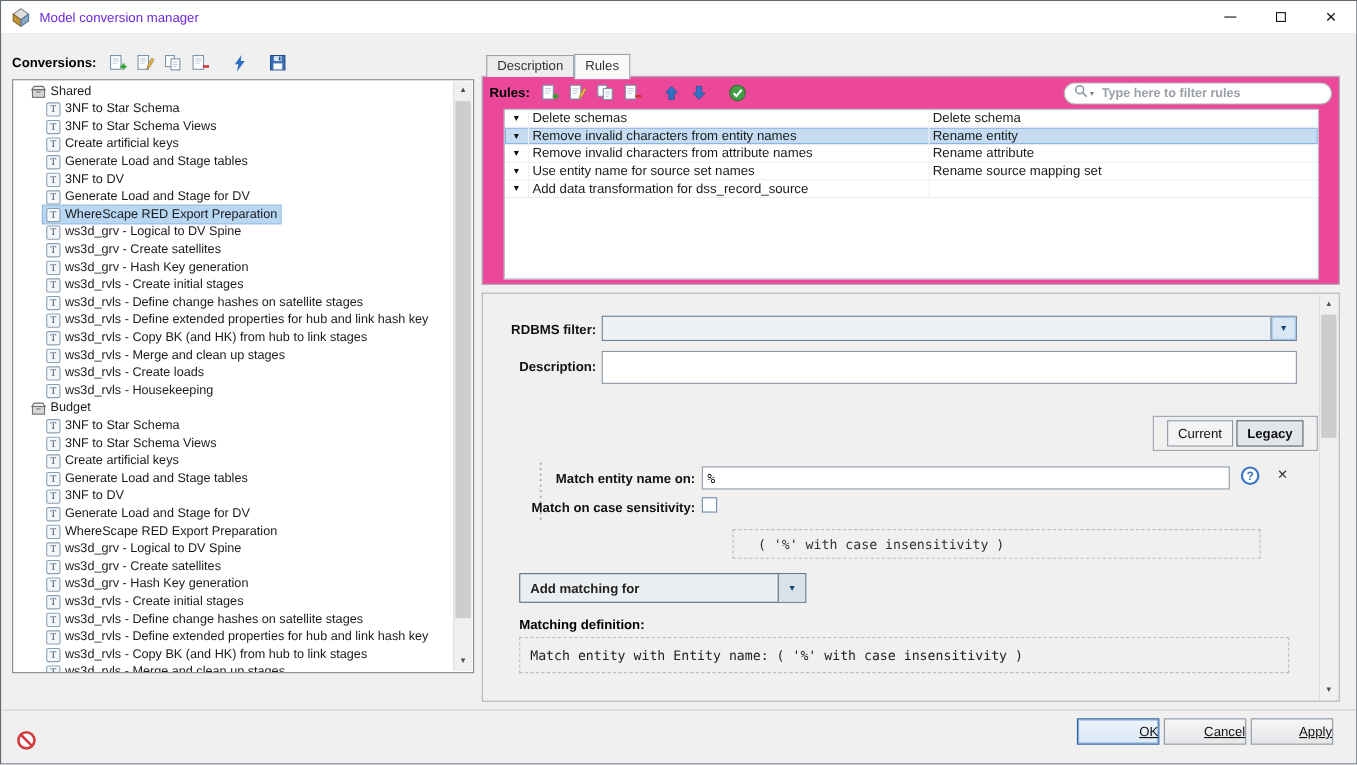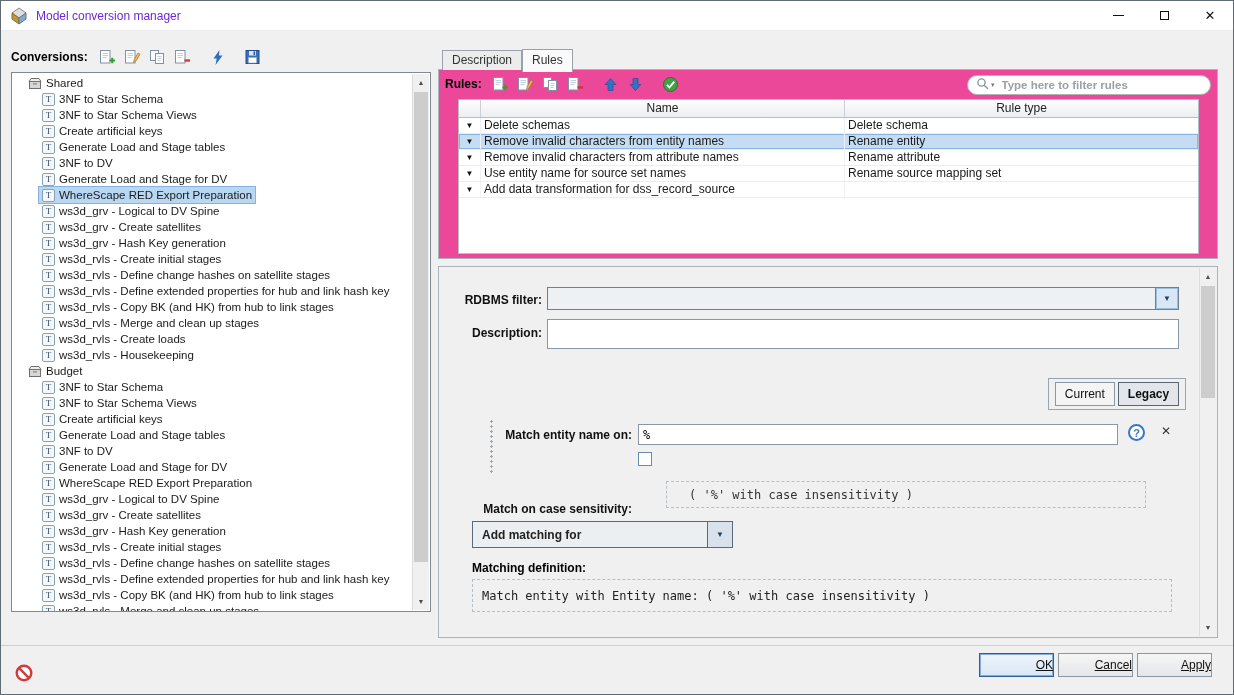--- a/index.html
+++ b/index.html
@@ -66,30 +66,30 @@
   .c1{width:364px;padding-left:3px;border-right:1px solid #eef2f6;}
   .c2{flex:1;padding-left:3px;}
   .row-menu{font-size:8px;color:#111;line-height:1;}
 
   
   .details{position:absolute;left:437px;top:265px;width:780px;height:372px;border:1px solid #aab4be;background:#f0f0f0;box-sizing:border-box;}
   .lbl{position:absolute;font-size:12px;font-weight:bold;color:#111;text-align:right;}
   .lbl-rdbms{left:0;top:26px;width:103px;}
   .lbl-desc{left:0;top:59px;width:103px;}
   .lbl-match{left:0;top:161px;width:193px;}
-  .lbl-case{left:0;top:187px;width:193px;margin-top:48px;}
+  .lbl-case{left:0;top:187px;width:193px;}
   .lbl-matching{position:absolute;left:33px;top:294px;font-size:12px;font-weight:bold;}
 
   .combo{display:flex;align-items:center;box-sizing:border-box;}
   .combo-rdbms{position:absolute;left:108px;top:20px;width:632px;height:23px;border:1px solid #6b8098;background:#eef1f3;}
   .combo-text{flex:1;font-size:12px;color:#222;padding-left:5px;overflow:hidden;white-space:nowrap;}
   .combo-btn{width:22px;align-self:stretch;background:#d9e7f5;border-left:1px solid #6b8098;display:flex;align-items:center;justify-content:center;font-size:8px;color:#17436b;box-shadow:inset 0 0 0 1px #9cc0e2;}
   .desc-field{position:absolute;left:108px;top:52px;width:632px;height:30px;background:#fff;border:1px solid #8a98a6;box-sizing:border-box;font-size:12px;padding:0 5px;outline:none;}
 
-  .mode-box{position:absolute;left:609px;top:111px;width:138px;height:32px;border:1px solid #9aa4ae;background:#f0f0f0;display:flex;align-items:center;justify-content:center;gap:3px;box-sizing:border-box;}
+  .mode-box{position:absolute;left:609px;top:111px;width:150px;height:32px;border:1px solid #9aa4ae;background:#f0f0f0;display:flex;align-items:center;justify-content:center;gap:3px;box-sizing:border-box;}
   .btn-mode{height:24px;font-size:12px;color:#111;padding:0 9px;border:1px solid #8a98a6;background:#f4f4f4;display:flex;align-items:center;box-sizing:border-box;}
   .btn-mode.pressed{background:#e2e6ea;border-color:#59646f;font-weight:bold;}
 
   .grip{position:absolute;left:50px;top:152px;width:6px;height:54px;background-image:radial-gradient(#9aa6b2 1px,transparent 1.3px);background-size:5px 5px;}
   .match-input{position:absolute;left:199px;top:157px;width:480px;height:21px;border:1px solid #8a98a6;font-family:"DejaVu Sans Mono",monospace;font-size:12px;padding:0 4px;box-sizing:border-box;background:#fff;outline:none;}
   .help{position:absolute;left:689px;top:157px;width:17px;height:17px;border:2px solid #3b76c4;border-radius:50%;color:#3b76c4;font-size:11px;font-weight:bold;display:flex;align-items:center;justify-content:center;box-sizing:border-box;background:#fff;}
   .remove-x{position:absolute;left:722px;top:157px;font-size:12px;color:#333;}
   .checkbox{position:absolute;left:199px;top:185px;width:14px;height:14px;border:1px solid #6b8bae;background:#fdfeff;box-sizing:border-box;}
   .preview-box{position:absolute;left:199px;top:214px;width:480px;height:27px;border:1px dashed #b6bec6;display:flex;align-items:center;padding:0 22px;font-family:"DejaVu Sans Mono",monospace;font-size:12px;color:#333;box-sizing:border-box;margin-left:28px;}
   .combo-add{position:absolute;left:33px;top:254px;width:261px;height:27px;border:1px solid #5a6a7a;background:#eceff2;}
@@ -502,25 +502,20 @@
       <span class="search-icon">
         <svg width="13" height="13" viewBox="0 0 13 13">
             <circle cx="5.5" cy="5.5" r="3.6" fill="none" stroke="#8a98a6" stroke-width="1.4"></circle>
             <path d="M8.2 8.2 L12 12" stroke="#8a98a6" stroke-width="1.4"></path>
           </svg>
       </span>
       <span class="search-caret">▾</span>
       <input class="filter-input" placeholder="Type here to filter rules" style="">
     </div>
     <div class="rules-table">
-      <div class="tbl-head">
-        <div class="hc h0"></div>
-        <div class="hc h1">Name</div>
-        <div class="hc h2">Rule type</div>
-      </div>
       <div>
 
           <div class="tbl-row">
             <div class="cell c0">
               <span class="row-menu">▼</span>
             </div>
             <div class="cell c1">Delete schemas</div>
             <div class="cell c2">Delete schema</div>
           </div>
 

